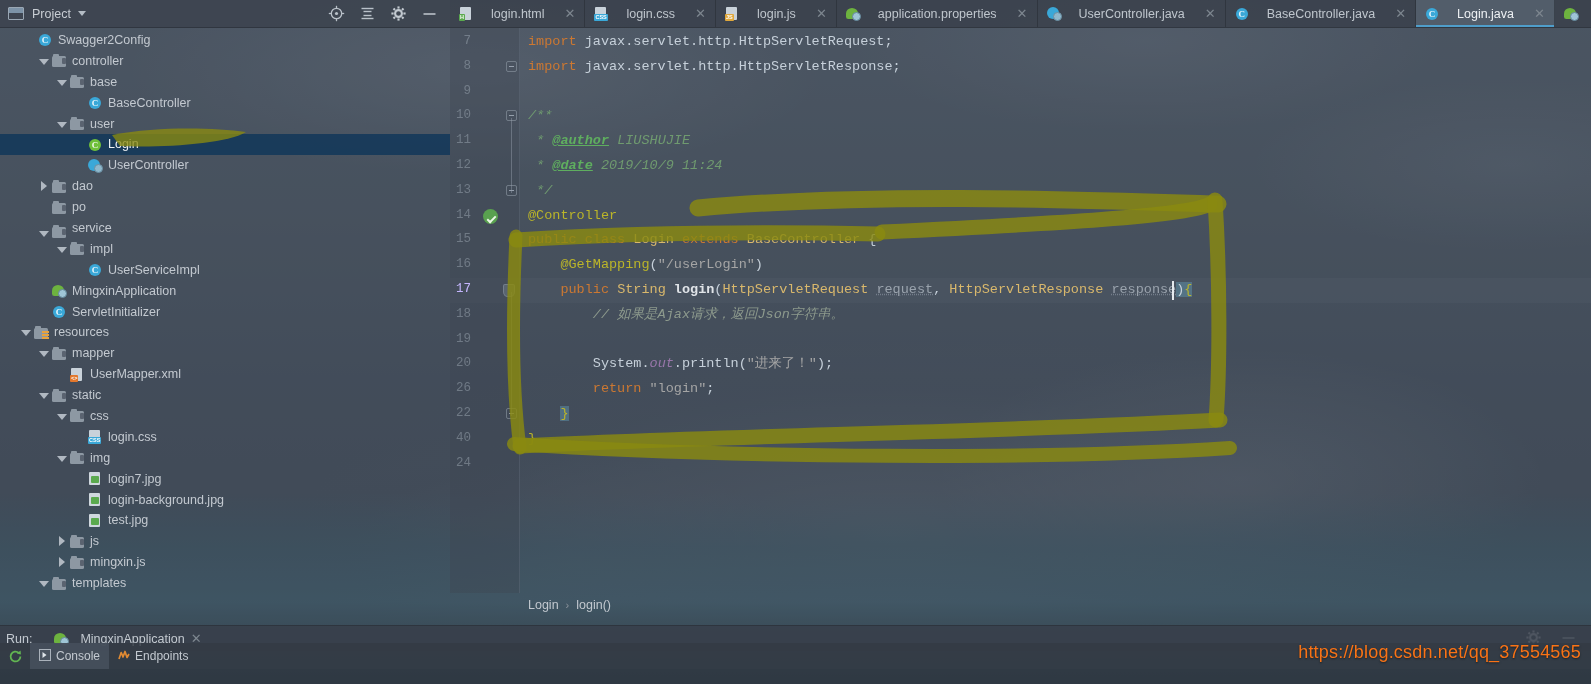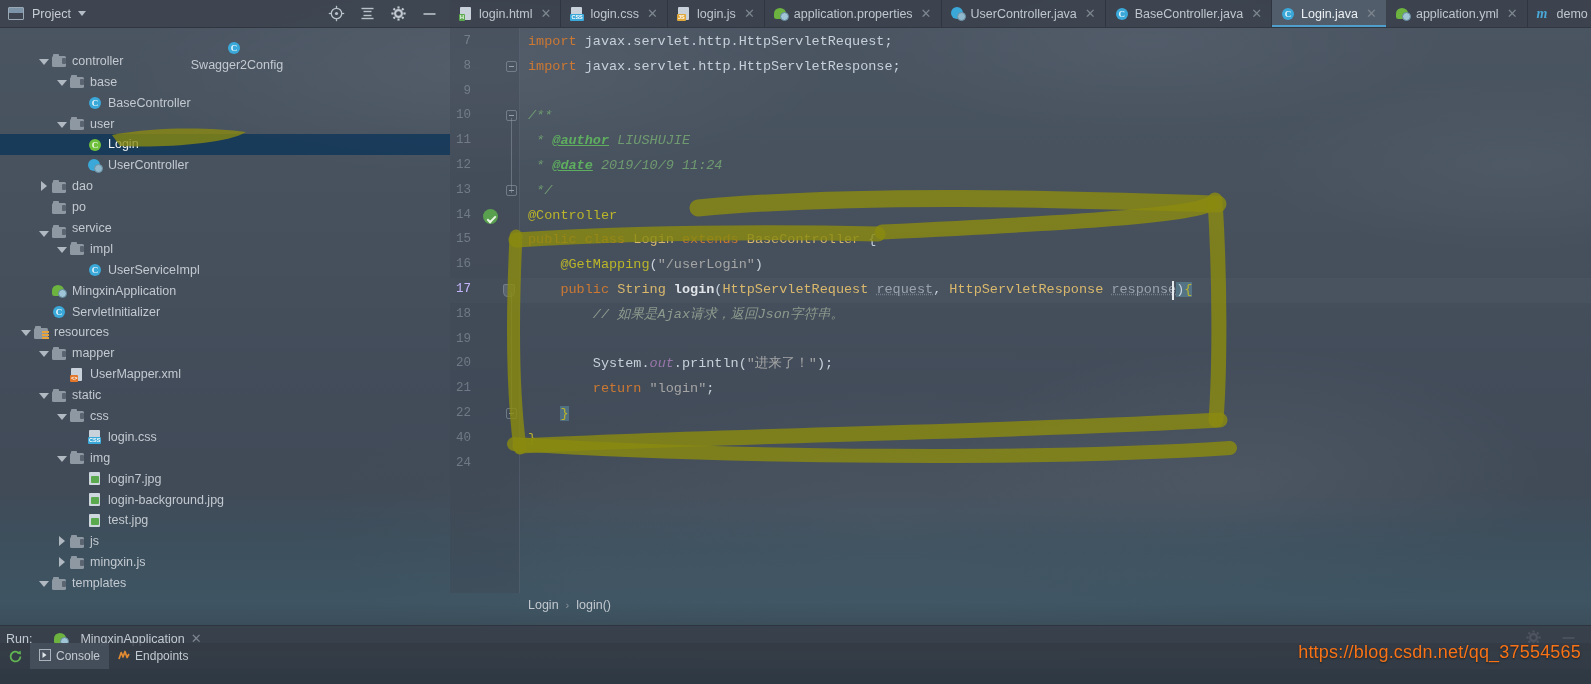--- a/index.html
+++ b/index.html
@@ -174,21 +174,21 @@
 
   
   #editor-area { position: absolute; left: 450px; top: 0; right: 0; bottom: 67px; }
   #tabbar {
     position: relative; height: 28px; display: flex; align-items: stretch;
     background: rgba(56,63,74,0.80);
     border-bottom: 1px solid rgba(40,45,53,0.55);
     overflow: hidden;
   }
   .tab {
-    display: flex; align-items: center; gap: 5px;
+    display: flex; align-items: center; gap: 17px;
     padding: 0 9px 0 9px;
     font-size: 12.5px; color: #bfc6cd; white-space: nowrap;
     border-right: 1px solid rgba(38,43,51,0.55);
     position: relative; cursor: pointer;
   }
   .tab.active { background: rgba(86,98,112,0.85); color: #eef1f4; }
   .tab.active::after {
     content:''; position:absolute; left:0; right:0; bottom:0; height:2px; background:#4f9ecb;
   }
   .tab-close {
@@ -362,21 +362,21 @@
           </svg>
         </span>
         <span class="tool-btn">
           <svg width="17" height="17" viewBox="0 0 17 17">
             <line x1="2.5" y1="9" x2="14.5" y2="9" stroke="#c3cad1" stroke-width="1.5"></line>
           </svg>
         </span>
       </div>
     </div>
     <div id="project-tree">
-        <div class="tree-row" style="padding-left: 24px; flex-direction: column;">
+        <div class="tree-row" style="padding-left: 24px;">
           <span class="tw"></span>
           <span class="ic ic-class"></span>
           <span class="tree-label">Swagger2Config</span>
         </div>
         <div class="tree-row" style="padding-left: 38px;">
           <span class="tw down"></span>
           <span class="ic ic-folder">
             <span class="dot"></span>
           </span>
           <span class="tree-label">controller</span>
@@ -611,21 +611,21 @@
           <div class="ln" style="top: 105.2px;">11</div>
           <div class="ln" style="top: 130px;">12</div>
           <div class="ln" style="top: 154.8px;">13</div>
           <div class="ln" style="top: 179.6px;">14</div>
           <div class="ln" style="top: 204.4px;">15</div>
           <div class="ln" style="top: 229.2px;">16</div>
           <div class="ln cur" style="top: 254px;">17</div>
           <div class="ln" style="top: 278.8px;">18</div>
           <div class="ln" style="top: 303.6px;">19</div>
           <div class="ln" style="top: 328.4px;">20</div>
-          <div class="ln" style="top: 353.2px;">21</div>
+          <div class="ln" style="top: 353.2px;">26</div>
           <div class="ln" style="top: 378px;">22</div>
           <div class="ln" style="top: 402.8px;">40</div>
           <div class="ln" style="top: 427.6px;">24</div>
           <div id="run-marker" style="top: 180.6px; left: 33px;"></div>
           <div id="shield-marker" style="top: 256px; left: 53px;"></div>
           <div class="fold" style="top: 32.8px; left: 56px;"></div>
           <div class="fold" style="top: 82.4px; left: 56px;"></div>
           <div class="fold" style="top: 156.8px; left: 56px;"></div>
           <div class="fold" style="top: 380px; left: 56px;"></div>
           <div class="foldline" style="left: 61px; top: 90.4px; height: 74.4px;"></div>

